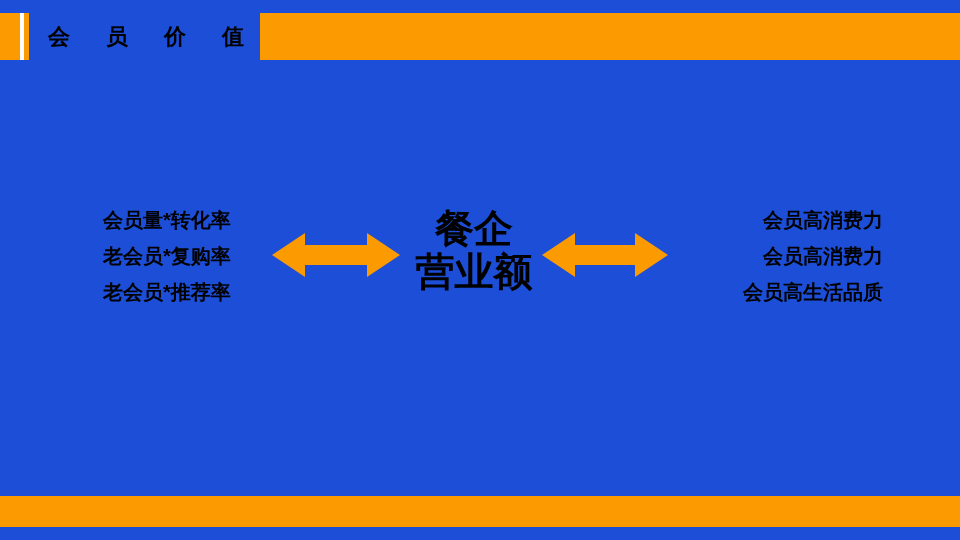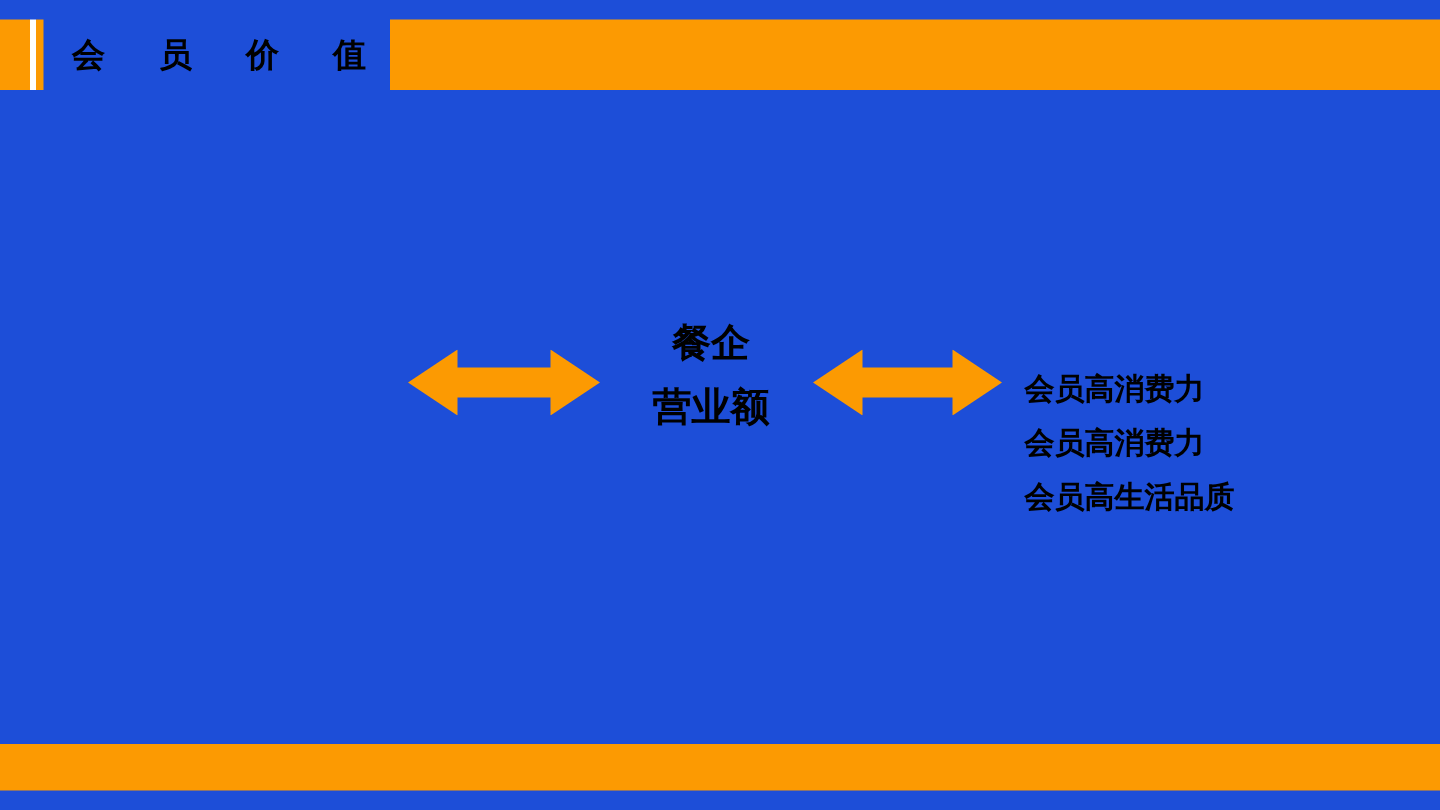--- a/index.html
+++ b/index.html
@@ -73,33 +73,32 @@
     height: 36px;
     line-height: 36px;
     white-space: nowrap;
   }
   .right-list {
     position: absolute;
     left: 683px; top: 202px;
     width: 200px;
     font-size: 20px;
     font-weight: 900;
-    text-align: left;
-    margin-top: 40px;
+    text-align: right;
   }
   .right-list .line {
     height: 36px;
     line-height: 36px;
     white-space: nowrap;
   }
   .center-concept {
     position: absolute;
     left: 364px; top: 207px;
     width: 220px;
-    font-size: 26px;
+    font-size: 39px;
     font-weight: 900;
     text-align: center;
   }
   .center-concept .cline {
     height: 43px;
     line-height: 43px;
     white-space: nowrap;
   }
 
   
@@ -128,20 +127,25 @@
 <body>
 
 <div class="slide">
 
   <div class="hdr-block"></div>
   <div class="hdr-gap"></div>
   <div class="hdr-stripe"></div>
   <div class="hdr-title">会员价值</div>
   <div class="hdr-bar"></div>
 
+  <div class="left-list">
+    <div class="line">会员量*转化率</div>
+    <div class="line">老会员*复购率</div>
+    <div class="line">老会员*推荐率</div>
+  </div>
 
   <div class="dbl-arrow arrow-left"></div>
 
   <div class="center-concept">
     <div class="cline">餐企</div>
     <div class="cline">营业额</div>
   </div>
 
   <div class="dbl-arrow arrow-right"></div>
 

